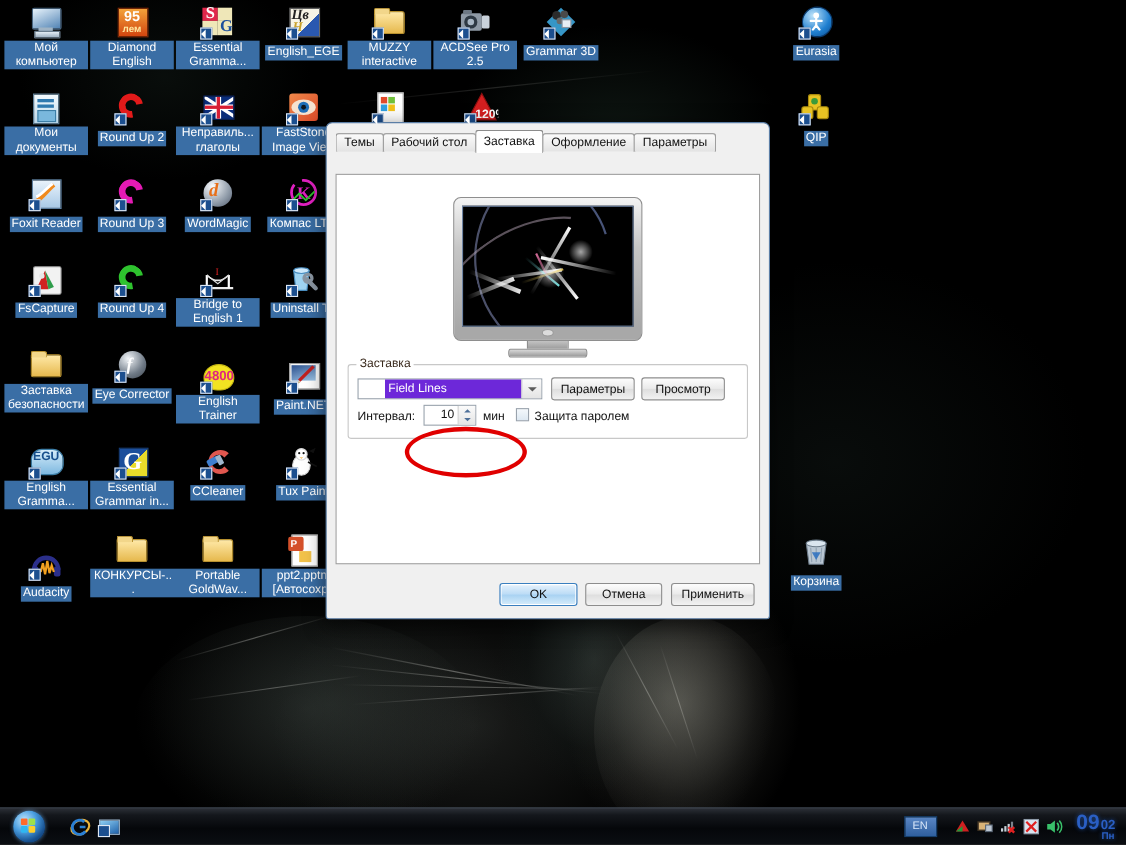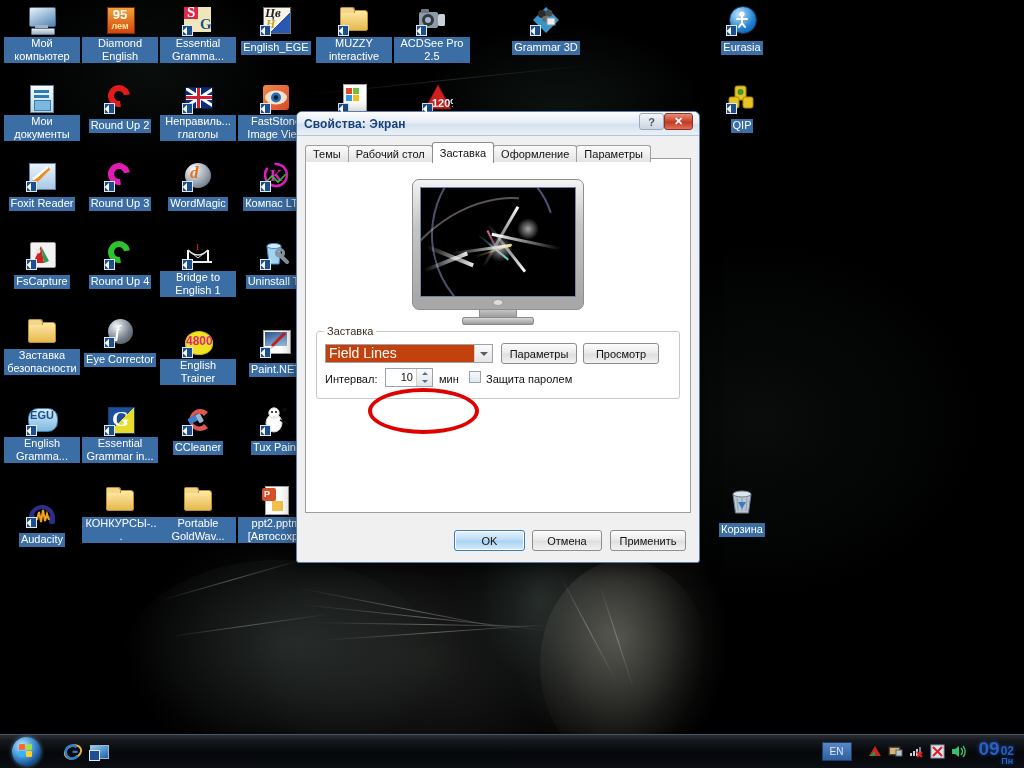--- a/index.html
+++ b/index.html
@@ -256,26 +256,26 @@
   .combo {
     position: absolute;
     height: 19px;
     border: 1px solid #9aa3ad;
     background: #fff;
     box-sizing: border-box;
     display: flex; align-items: stretch;
   }
   .combo .val {
     flex: 1;
-    background: #c2410c;
+    background: #6d28d9;
     color: #ffffff;
-    font-size: 14px;
+    font-size: 11px;
     line-height: 17px;
     padding-left: 3px;
-    overflow: hidden; white-space: nowrap;
+    overflow: hidden; white-space: nowrap; margin-left: 24px;
   }
   .combo .arrowbox {
     width: 17px;
     background: linear-gradient(#fbfbfb,#e4e4e4);
     border-left: 1px solid #cfcfcf;
     display: flex; align-items: center; justify-content: center;
   }
   .caret-down {
     width: 0; height: 0;
     border-left: 4px solid transparent;
@@ -607,21 +607,21 @@
           </svg>
         </div><span class="lbl">ACDSee Pro 2.5</span></div>
       <div class="icon" style="left: 400px; top: 82px;">
         <div class="glyph sc">
           <svg style="position:absolute;left:1px;top:1px" width="30" height="30" viewBox="0 0 30 30">
             <path d="M15 2 L28 26 H2 Z" fill="#d41f20" stroke="#8d1010"></path>
             <text x="9" y="24" fill="#fff" font-size="11" font-family="Liberation Sans" font-weight="bold">120%</text>
           </svg>
         </div>
       </div>
-      <div class="icon" style="left: 472px; top: 4px; margin-left: 36px;"><div class="glyph sc">
+      <div class="icon" style="left: 472px; top: 4px;"><div class="glyph sc">
           <svg style="position:absolute;left:1px;top:1px" width="30" height="30" viewBox="0 0 30 30">
             <path d="M15 2 L28 15 L15 28 L2 15 Z" fill="#3fb0ea" opacity="0.85"></path>
             <circle cx="11" cy="9" r="4" fill="#2b2b2b"></circle>
             <circle cx="18" cy="8" r="3.5" fill="#4a4a4a"></circle>
             <circle cx="14" cy="14" r="3" fill="#6a6a6a"></circle>
             <rect x="16" y="13" width="8" height="7" fill="#e8eef4" stroke="#8a94a0"></rect>
           </svg>
         </div><span class="lbl">Grammar 3D</span></div>
       <div class="icon" style="left: 704px; top: 4px;"><div class="glyph sc">
           <div style="position:absolute;left:3px;top:2px;width:26px;height:26px;border-radius:50%;background:radial-gradient(circle at 35% 28%,#bfe4fb,#1f7fd0 60%,#0d4d8f);border:1px solid #0b3b6e;"></div>
@@ -643,25 +643,20 @@
             <path d="M4 6 h18 l-2.5 19 h-13 Z" fill="#b9c6d2" stroke="#6d7c8a"></path>
             <ellipse cx="13" cy="6" rx="9" ry="3" fill="#dbe6ef" stroke="#6d7c8a"></ellipse>
             <path d="M8 10 l1 13 M13 10 v13 M18 10 l-1 13" stroke="#8fa0b0"></path>
             <path d="M9 14 h8 l-4 7 Z" fill="#2a6fc0" opacity="0.85"></path>
           </svg>
         </div><span class="lbl">Корзина</span></div>
     </div>
 
   <div id="dlg">
 
-    <div id="titlebar">
-      <div id="titletext">Свойства: Экран</div>
-      <div class="tbtn" id="help-btn">?</div>
-      <div class="tbtn" id="close-btn">✕</div>
-    </div>
 
     <div id="tabstrip">
       <div class="tab">Темы</div>
       <div class="tab">Рабочий стол</div>
       <div class="tab active">Заставка</div>
       <div class="tab">Оформление</div>
       <div class="tab">Параметры</div>
     </div>
 
     <div id="tabpanel">

